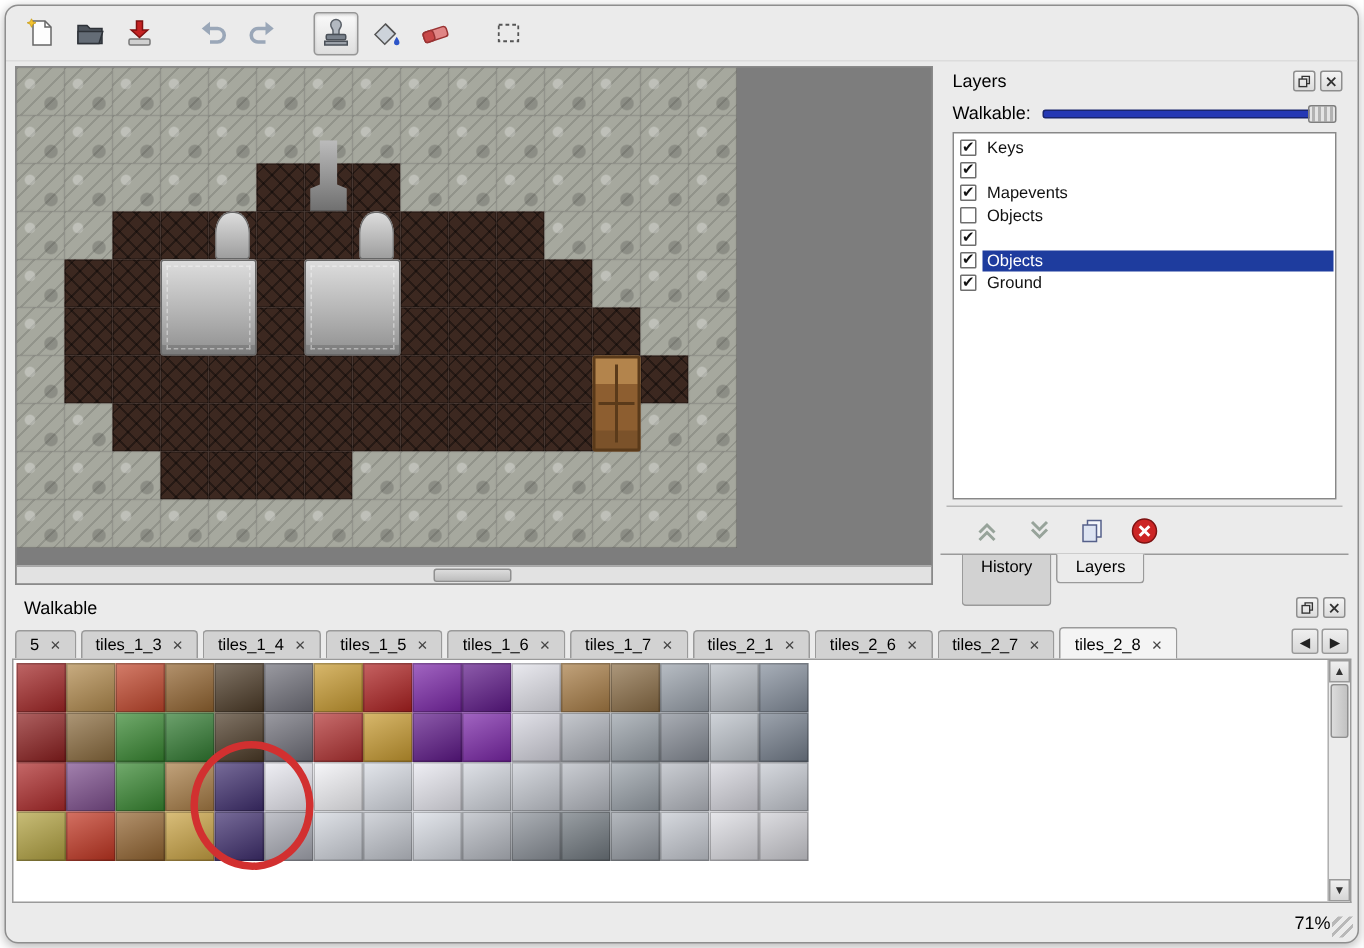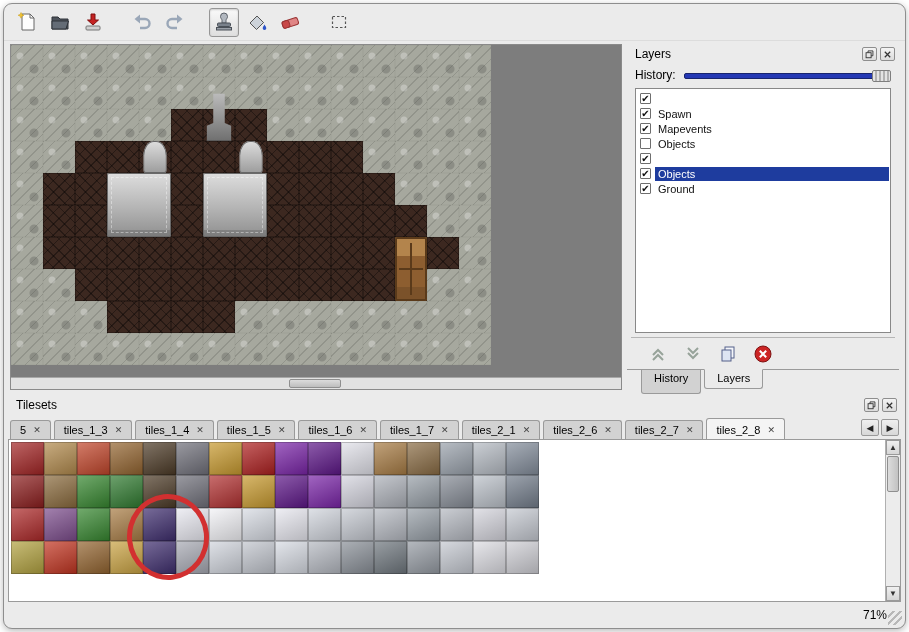--- a/index.html
+++ b/index.html
@@ -64,21 +64,21 @@
     background: repeating-linear-gradient(90deg,#e4e4e4 0 2px,#b2b2b2 2px 4px); }
   .layer-list { flex: 1; margin: 2px 8px 4px; background: #fff; border: 1px solid #888; padding: 2px 1px; font-size: 11px; overflow: hidden; }
   .layer-row { display: flex; align-items: center; height: 15px; padding-left: 3px; gap: 4px; }
   .layer-check { width: 11px; height: 11px; flex: none; background: #fff; border: 1px solid #6e6e6e; border-radius: 1px;
     font-size: 10px; line-height: 9px; text-align: center; color: #111; }
   .layer-label { flex: 1; height: 14px; line-height: 14px; padding: 0 3px; color: #111; }
   .layer-row.selected .layer-label { color: #fff; }
   .layer-actions { height: 32px; flex: none; display: flex; align-items: center; gap: 13px; padding: 0 16px; border-top: 1px solid #b5b5b5; margin: 0 4px; }
   .action-button { width: 22px; height: 22px; display: flex; align-items: center; justify-content: center; }
   .panel-tabs { height: 24px; flex: none; display: flex; align-items: flex-start; gap: 3px; padding-left: 14px; border-top: 1px solid #9a9a9a; }
-  .panel-tab { font-size: 11px; padding: 2px 12px 0; height: 24px; background: #d2d2d2; border: 1px solid #9a9a9a; border-top: none; border-radius: 0 0 3px 3px; }
+  .panel-tab { font-size: 11px; padding: 2px 12px 0; height: 34px; background: #d2d2d2; border: 1px solid #9a9a9a; border-top: none; border-radius: 0 0 3px 3px; }
   .panel-tab.active { background: #ebebeb; height: 20px; margin-top: -1px; border-top: 1px solid #ebebeb; }
   
   .tilesets-panel { flex: 1; margin: 2px 4px 0; display: flex; flex-direction: column; min-height: 0; }
   .ts-tabrow { height: 25px; flex: none; display: flex; align-items: flex-end; padding: 0 2px; border-bottom: 1px solid #9a9a9a; }
   .ts-tabs { display: flex; align-items: flex-end; gap: 3px; flex: 1; min-width: 0; overflow: hidden; }
   .ts-tab { display: flex; align-items: center; gap: 7px; font-size: 11px; padding: 0 9px; height: 19px; white-space: nowrap;
     background: #d2d2d2; border: 1px solid #9a9a9a; border-bottom: none; border-radius: 3px 3px 0 0; }
   .ts-tab.active { background: #f4f4f4; height: 22px; margin-bottom: -1px; }
   .ts-tab-close { font-size: 9px; color: #444; }
   .ts-arrows { display: flex; gap: 2px; margin-left: 6px; padding-bottom: 3px; }
@@ -359,33 +359,33 @@
               <path d="M3.4 3V1h5.4v5.4h-2" fill="none" stroke="#333"></path>
             </svg>
         </span>
         <span class="win-btn">
           <svg viewBox="0 0 10 10" width="9" height="9">
               <path d="M2 2l6 6M8 2L2 8" stroke="#333" stroke-width="1.4"></path>
             </svg>
         </span>
       </div>
       <div class="opacity-row">
-        <span>History:</span>
+        <span>Walkable:</span>
         <div class="slider">
           <div class="slider-track" style="background: rgb(36, 56, 180);"></div>
           <div class="slider-handle"></div>
         </div>
       </div>
       <div class="layer-list">
           <div class="layer-row">
             <span class="layer-check">✔</span>
+            <span class="layer-label">Keys</span>
           </div>
           <div class="layer-row">
             <span class="layer-check">✔</span>
-            <span class="layer-label">Spawn</span>
           </div>
           <div class="layer-row">
             <span class="layer-check">✔</span>
             <span class="layer-label">Mapevents</span>
           </div>
           <div class="layer-row">
             <span class="layer-check"></span>
             <span class="layer-label">Objects</span>
           </div>
           <div class="layer-row">
@@ -434,21 +434,21 @@
         </div>
       <div class="panel-tabs">
           <div class="panel-tab">History</div>
           <div class="panel-tab active">Layers</div>
         </div>
     </div>
   </div>
 
   <div class="tilesets-panel">
     <div class="panel-header">
-      <span class="panel-title">Tilesets</span>
+      <span class="panel-title">Walkable</span>
       <span class="win-btn">
         <svg viewBox="0 0 10 10" width="9" height="9">
             <rect x="1.2" y="3" width="5.6" height="5.6" fill="none" stroke="#333"></rect>
             <path d="M3.4 3V1h5.4v5.4h-2" fill="none" stroke="#333"></path>
           </svg>
       </span>
       <span class="win-btn">
         <svg viewBox="0 0 10 10" width="9" height="9">
             <path d="M2 2l6 6M8 2L2 8" stroke="#333" stroke-width="1.4"></path>
           </svg>

